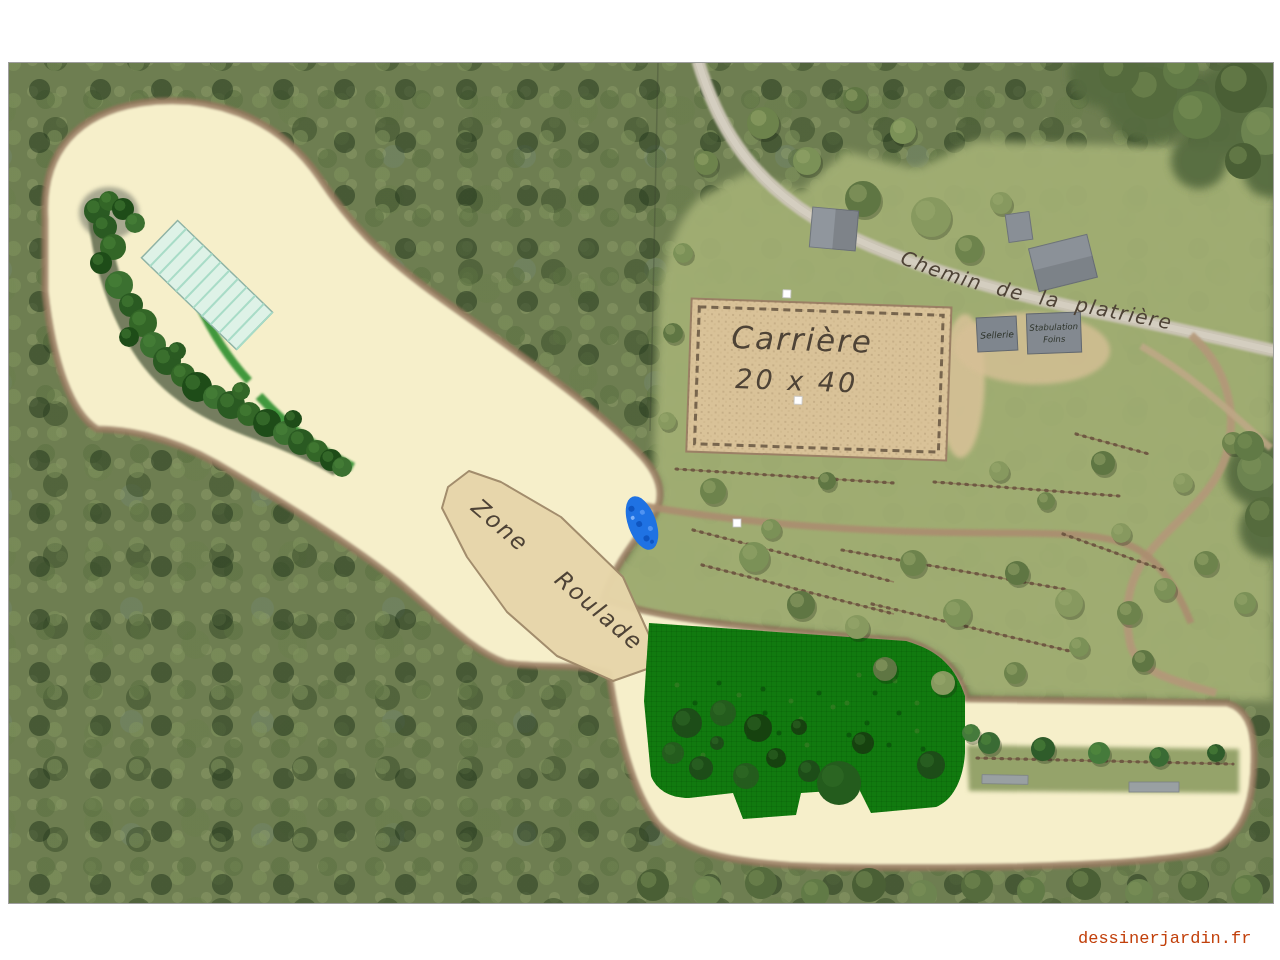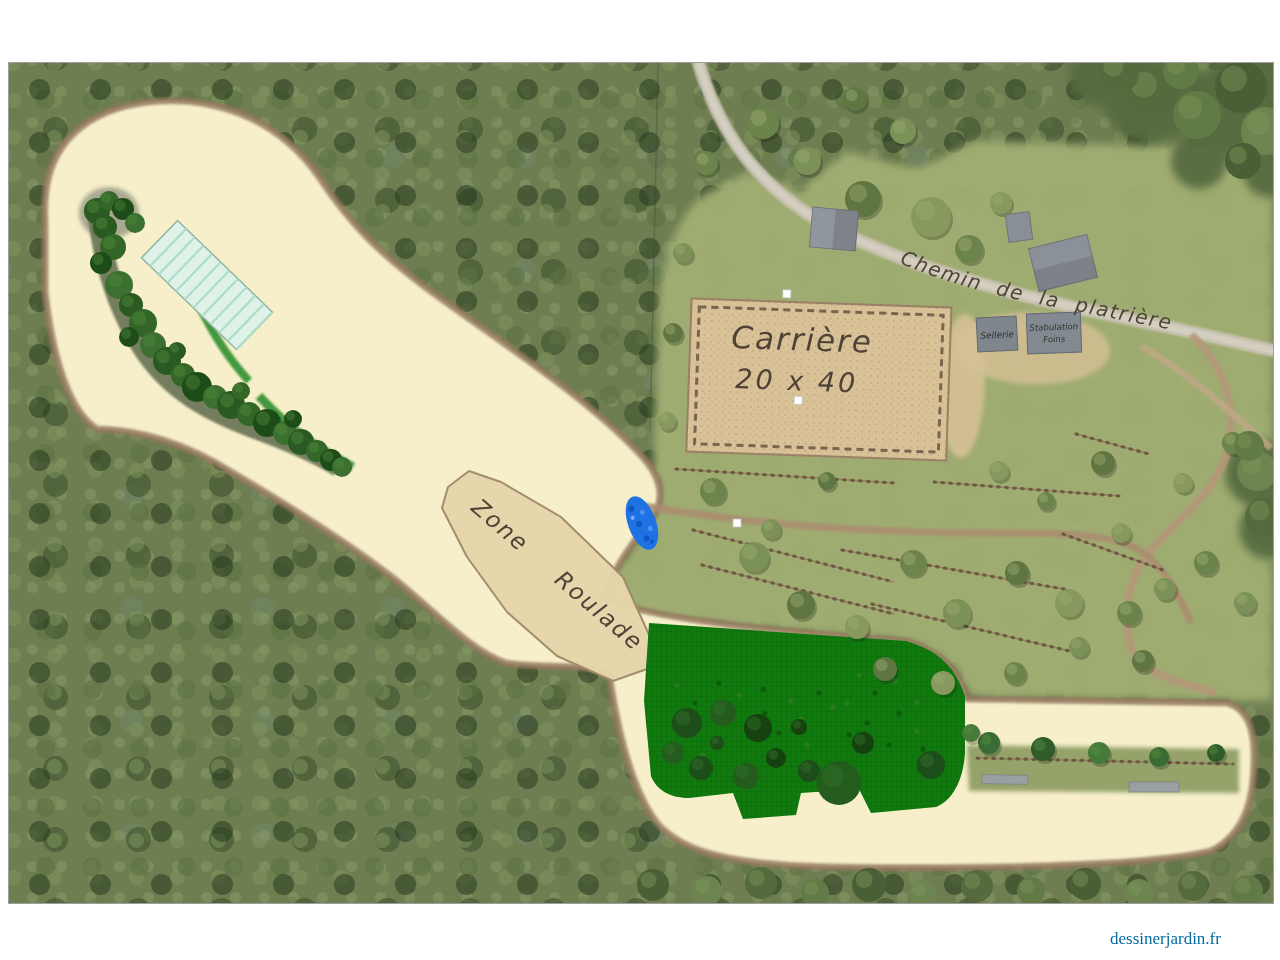--- a/index.html
+++ b/index.html
@@ -14,22 +14,22 @@
          radial-gradient(circle, rgba(129,149,94,.50) 0 7px, transparent 8px),
          radial-gradient(circle, rgba(58,78,42,.55) 0 12px, transparent 13px),
          radial-gradient(circle, rgba(106,126,76,.45) 0 14px, transparent 15px),
          radial-gradient(circle, rgba(152,167,112,.35) 0 5px, transparent 6px),
          radial-gradient(circle, rgba(116,138,122,.30) 0 11px, transparent 12px);
        background-size:61px 53px,47px 59px,41px 37px,83px 71px,97px 89px,29px 31px,131px 113px;
        background-position:0 0,13px 7px,25px 19px,5px 31px,41px 3px,9px 13px,57px 37px;}
   .map svg{position:absolute;left:0;top:0;}
   .hand{font-family:"DejaVu Sans",sans-serif;font-style:italic;fill:#4e4336;}
   .tiny{font-family:"DejaVu Sans",sans-serif;font-style:italic;fill:#2f352c;}
-  .watermark{position:absolute;left:1110px;top:929px;font-size:17px;color:#0369a1;
-             font-family:Liberation Serif, serif;}
+  .watermark{position:absolute;left:1078px;top:929px;font-size:17px;color:#c2410c;
+             font-family:Liberation Mono, monospace;}
 </style>
 </head>
 <body>
 
 <div class="page">
   <div class="map">
     <svg width="1264" height="840" viewBox="8 62 1264 840">
       <defs>
         <filter id="b1" x="-15%" y="-15%" width="130%" height="130%">
             <feGaussianBlur stdDeviation="1.2"></feGaussianBlur>

